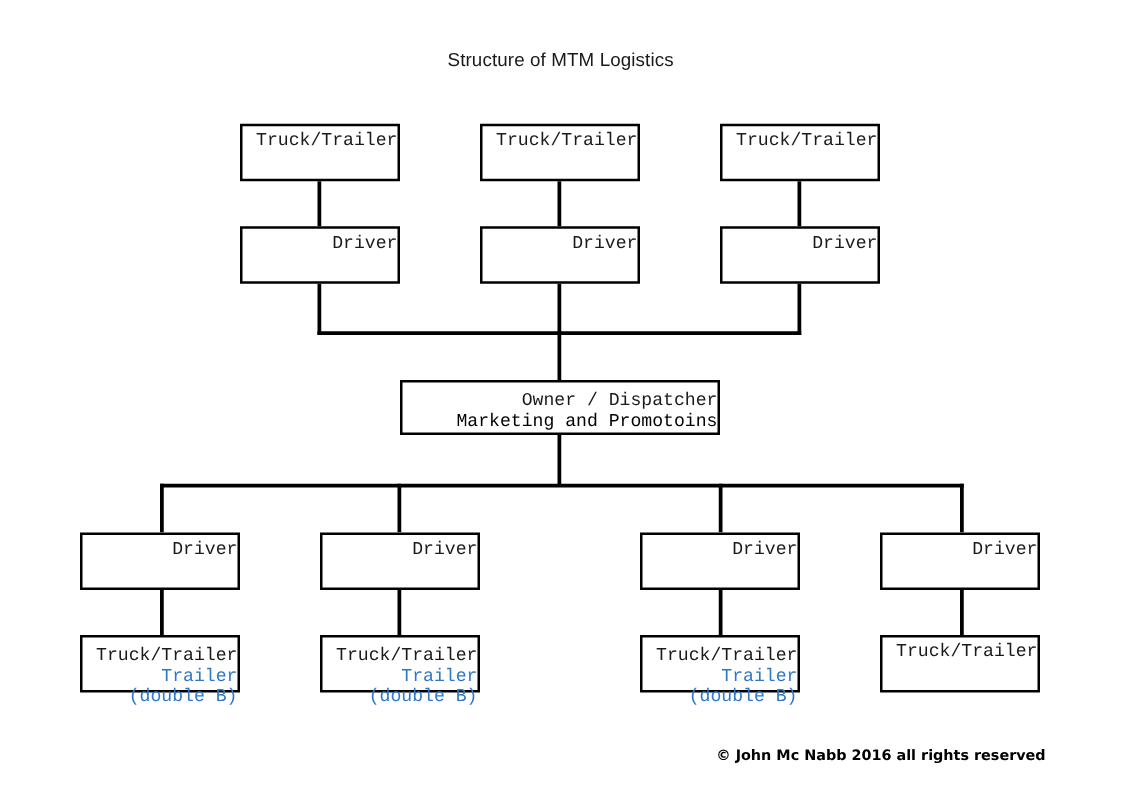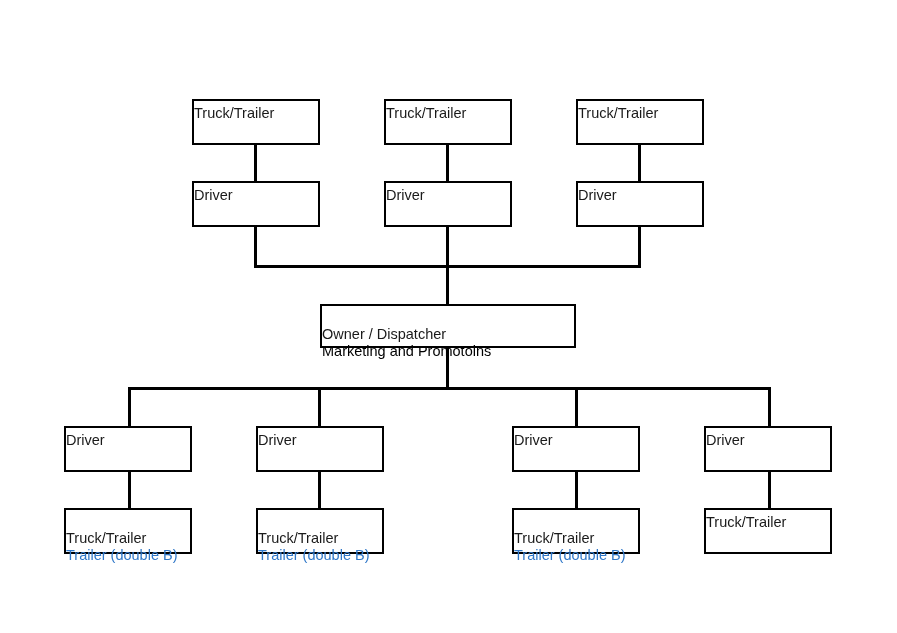--- a/index.html
+++ b/index.html
@@ -24,56 +24,58 @@
     text-align: center;
     font-size: 15px;
     color: #1a1a1a;
     letter-spacing: 0.1px;
   }
   .node {
     position: absolute;
     box-sizing: border-box;
     border: 2.5px solid #000000;
     background: #ffffff;
-    text-align: left;
+    text-align: right;
     z-index: 3;
+    font-family: Liberation Mono, monospace;
   }
   .node .line1 {
     display: block;
     font-size: 14.5px;
     color: #1a1a1a;
     line-height: 1.15;
     margin-top: 4px;
   }
   .node .line2 {
     display: block;
     font-size: 14.5px;
     line-height: 1.15;
     margin-top: 0;
   }
-  .node.two-line .line1 { margin-top: 20px; }
+  .node.two-line .line1 { margin-top: 7px; }
   .connector {
     position: absolute;
     background: #000000;
     z-index: 1;
   }
   #copyright {
     position: absolute;
     font-family: "DejaVu Sans", sans-serif;
     font-size: 11.5px;
     font-weight: bold;
     color: #000000;
     white-space: nowrap;
   }
 </style>
 </head>
 <body>
 
 <div id="canvas">
 
+  <div id="chart-title">Structure of MTM Logistics</div>
 
   <div class="connector" style="left:254px; top:144px; width:3px; height:38px;"></div>
   <div class="connector" style="left:446px; top:144px; width:3px; height:38px;"></div>
   <div class="connector" style="left:638px; top:144px; width:3px; height:38px;"></div>
 
   <div class="connector" style="left:254px; top:226px; width:3px; height:42px;"></div>
   <div class="connector" style="left:446px; top:226px; width:3px; height:42px;"></div>
   <div class="connector" style="left:638px; top:226px; width:3px; height:42px;"></div>
 
   <div class="connector" style="left:254px; top:265px; width:387px; height:3px;"></div>
@@ -142,14 +144,15 @@
   </div>
   <div class="node two-line" style="left:512px; top:508px; width:128px; height:46px;">
     <span class="line1">Truck/Trailer</span>
     <span class="line2 blue" style="color: rgb(47, 119, 200);">Trailer (double B)</span>
   </div>
   <div class="node" style="left:704px; top:508px; width:128px; height:46px;">
     <span class="line1">Truck/Trailer</span>
 
   </div>
 
+  <div id="copyright" style="left:573px; top:597px;">© John Mc Nabb 2016 all rights reserved</div>
 
 </div>
 
 </body></html>

